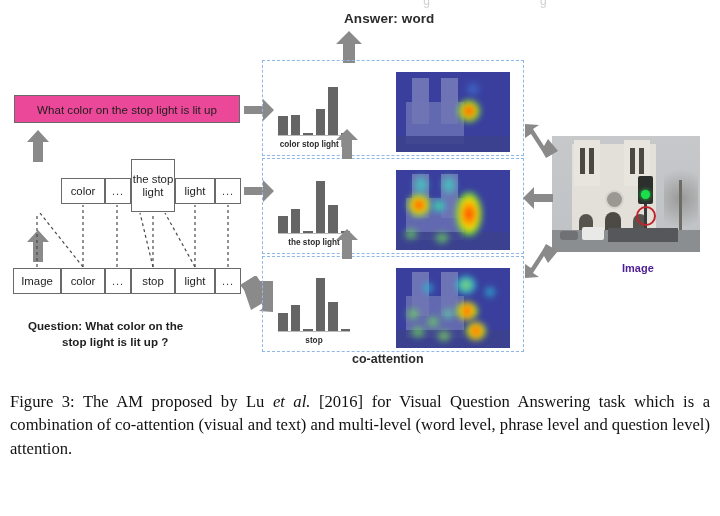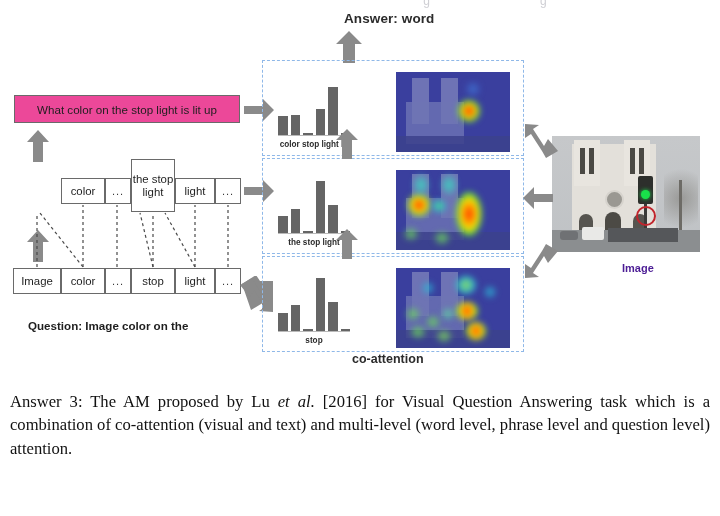--- a/index.html
+++ b/index.html
@@ -171,21 +171,22 @@
   </svg>
 
   <svg class="arrow" style="left:240px;top:276px;" width="36" height="34" viewBox="0 0 36 34">
     <polygon points="2,6 16,-3 20,3 33,3 33,31 22,31 22,17 26,23 11,32" fill="#8a8a8a" transform="translate(0,2)"></polygon>
   </svg>
   <svg class="arrow" style="left:240px;top:278px;" width="38" height="36" viewBox="0 0 38 36">
     <polygon points="0,7 12,0 16,7 27,24 33,20 33,34 19,33 25,29 14,12 10,19" fill="#8a8a8a"></polygon>
   </svg>
 
   <div class="abs" id="question-caption">
-    <span>Question: Image color on the</span>
+    <span>Question: What color on the</span>
+    <span class="l2">stop light is lit up  ?</span>
   </div>
 
   <div class="abs panel" style="left:262px;top:60px;width:262px;height:96px;"></div>
 
   <div class="barchart" style="left:278px;top:66px;width:72px;height:82px;">
     <div class="bars">
       <div class="bar" style="height: 34%; background: rgb(101, 101, 101);"></div>
       <div class="bar" style="height: 36%; background: rgb(101, 101, 101);"></div>
       <div class="bar" style="height: 4%; background: rgb(101, 101, 101);"></div>
       <div class="bar" style="height: 46%; background: rgb(101, 101, 101);"></div>
@@ -320,15 +321,15 @@
   </svg>
   <svg class="arrow" style="left:524px;top:244px;" width="34" height="34" viewBox="0 0 34 34">
     <polygon points="34,7 22,0 18,7 7,24 1,20 1,34 15,33 9,29 20,12 24,19" fill="#8a8a8a"></polygon>
   </svg>
 
   <div class="abs" id="coattention-label">co-attention</div>
 </div>
 
 <div class="cap">
   <div class="wrap">
-    <p><span>Answer 3: The AM proposed by Lu </span><i>et al.</i><span> [2016] for Visual Question Answering task which is a combination of co-attention (visual and text) and multi-level (word level, phrase level and question level) attention.</span></p>
+    <p><span>Figure 3: The AM proposed by Lu </span><i>et al.</i><span> [2016] for Visual Question Answering task which is a combination of co-attention (visual and text) and multi-level (word level, phrase level and question level) attention.</span></p>
   </div>
 </div>
 
 </body></html>

